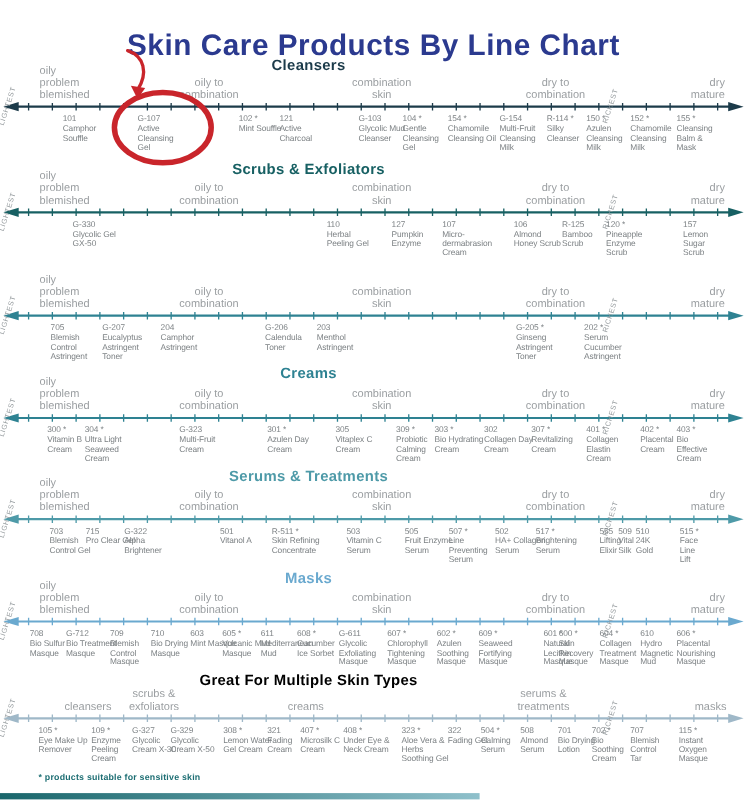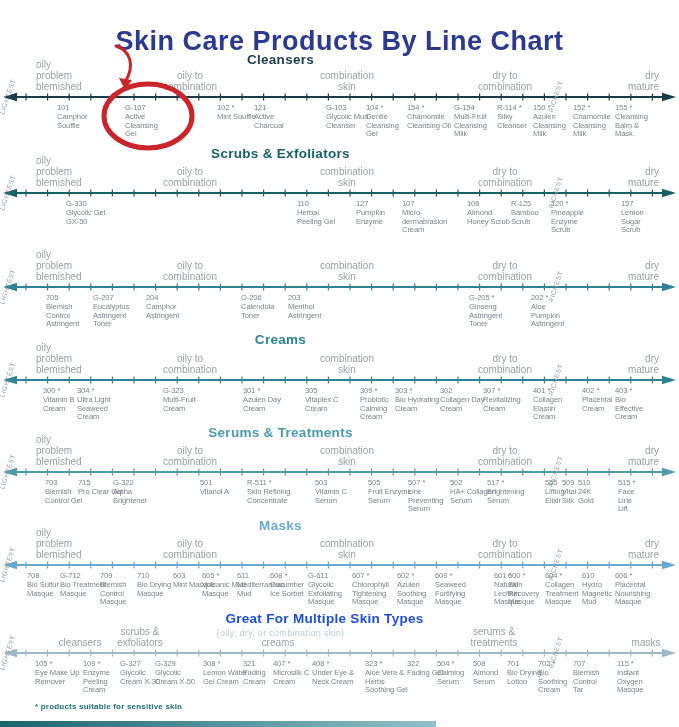--- a/index.html
+++ b/index.html
@@ -296,21 +296,21 @@
           <div class="product" style="left: 288px;">
             <div class="p-code">203</div>
             <div class="p-name">Menthol Astringent</div>
           </div>
           <div class="product" style="left: 469px;">
             <div class="p-code">G-205 *</div>
             <div class="p-name">Ginseng Astringent Toner</div>
           </div>
           <div class="product" style="left: 531px;">
             <div class="p-code">202 *</div>
-            <div class="p-name">Aloe Pumpkin Astringent</div>
+            <div class="p-name">Serum Cucumber Astringent</div>
           </div>
         </div>
       </div>
       <div class="section" style="top: 328px; height: 93px;">
         <div class="sec-title" style="color: rgb(46, 130, 146);">Creams</div>
         <div class="scales" style="height: 47px;">
           <span class="scale-label" style="left: 36px;">oily
 problem
 blemished</span>
           <span class="scale-label scale-center" style="left: 190px;">oily to
@@ -638,22 +638,21 @@
             <div class="p-code">610</div>
             <div class="p-name">Hydro Magnetic Mud</div>
           </div>
           <div class="product" style="left: 615px;">
             <div class="p-code">606 *</div>
             <div class="p-name">Placental Nourishing Masque</div>
           </div>
         </div>
       </div>
       <div class="section" style="top: 607px; height: 112px;">
-        <div class="sec-title" style="color: #1d4ed8; padding-left: 44px;">Great For Multiple Skin Types</div>
-        <div class="sec-subtitle" style="color: rgb(185, 205, 216);">(oily, dry, or combination skin)</div>
+        <div class="sec-title" style="color: #000000;">Great For Multiple Skin Types</div>
         <div class="scales" style="height: 41px;">
           <span class="scale-label scale-center" style="left: 80px;">cleansers</span>
           <span class="scale-label scale-center" style="left: 140px;">scrubs &amp;
 exfoliators</span>
           <span class="scale-label scale-center" style="left: 278px;">creams</span>
           <span class="scale-label scale-center" style="left: 494px;">serums &amp;
 treatments</span>
           <span class="scale-label scale-center" style="left: 646px;">masks</span>
         </div>
         <svg class="axis" width="679" height="12" viewBox="0 0 679 12" style="top: 40px;">

